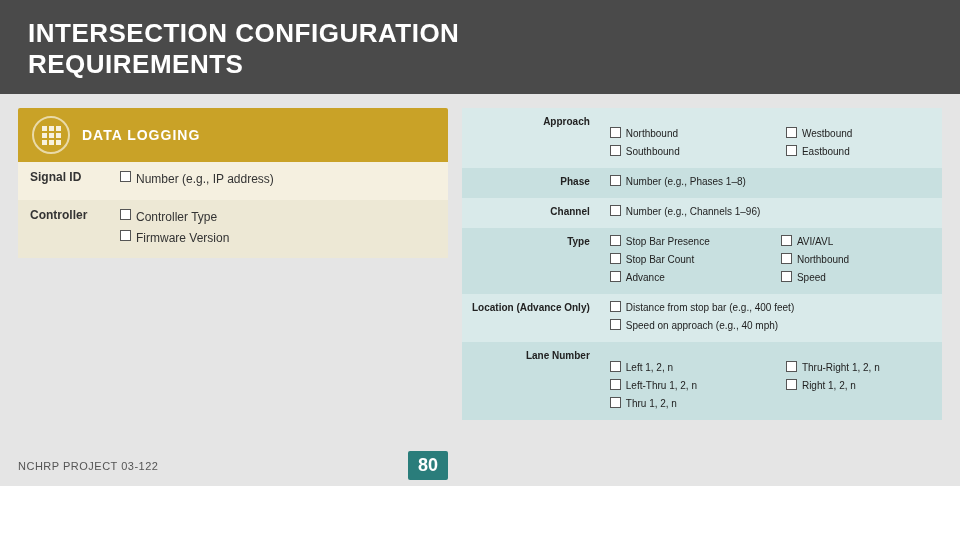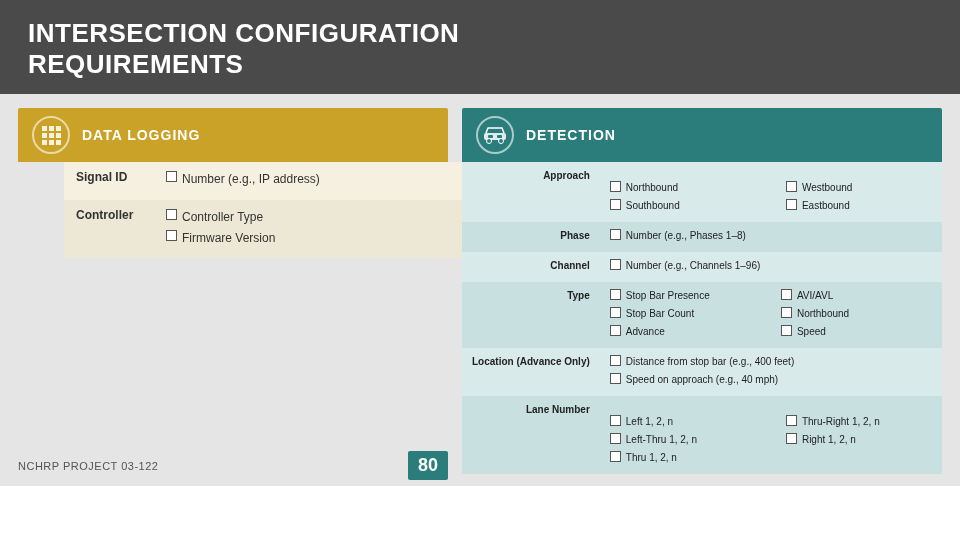--- a/index.html
+++ b/index.html
@@ -71,21 +71,20 @@
       color: #fff;
       font-size: 14px;
       font-weight: bold;
       letter-spacing: 1px;
     }
 
     .data-table {
       width: 100%;
       border-collapse: collapse;
       font-size: 12px;
-      margin-left: 46px;
     }
     .data-table tr:nth-child(odd) { background: #f5f0e0; }
     .data-table tr:nth-child(even) { background: #ede8d5; }
 
     .data-table td {
       padding: 8px 12px;
       vertical-align: top;
       color: #333;
     }
     .data-table td:first-child {
@@ -242,34 +241,20 @@
 
       <div style="flex:1"></div>
 
       <div class="bottom-footer">
         <span class="nchrp-label">NCHRP PROJECT 03-122</span>
         <span class="page-num-badge">80</span>
       </div>
     </div>
 
     <div class="right-panel">
-      <div class="panel-header teal">
-        <div class="panel-header-icon">
-
-          <svg width="26" height="20" viewBox="0 0 26 20" fill="none">
-            <path d="M4 8L6 3h14l2 5" stroke="white" stroke-width="1.5" fill="none"></path>
-            <rect x="2" y="8" width="22" height="7" rx="2" fill="white" opacity="0.85"></rect>
-            <circle cx="7" cy="16" r="2.5" fill="#2a7d7b" stroke="white" stroke-width="1"></circle>
-            <circle cx="19" cy="16" r="2.5" fill="#2a7d7b" stroke="white" stroke-width="1"></circle>
-            <rect x="6" y="10" width="5" height="3" rx="1" fill="#2a7d7b"></rect>
-            <rect x="15" y="10" width="5" height="3" rx="1" fill="#2a7d7b"></rect>
-          </svg>
-        </div>
-        <span class="panel-header-title">DETECTION</span>
-      </div>
 
       <table class="detect-table">
         <tbody>
 
           <tr>
             <td class="row-label">Approach</td>
             <td class="row-content">
               <div class="two-col-content">
                 <div class="col">
                   <div class="checkbox-item">

